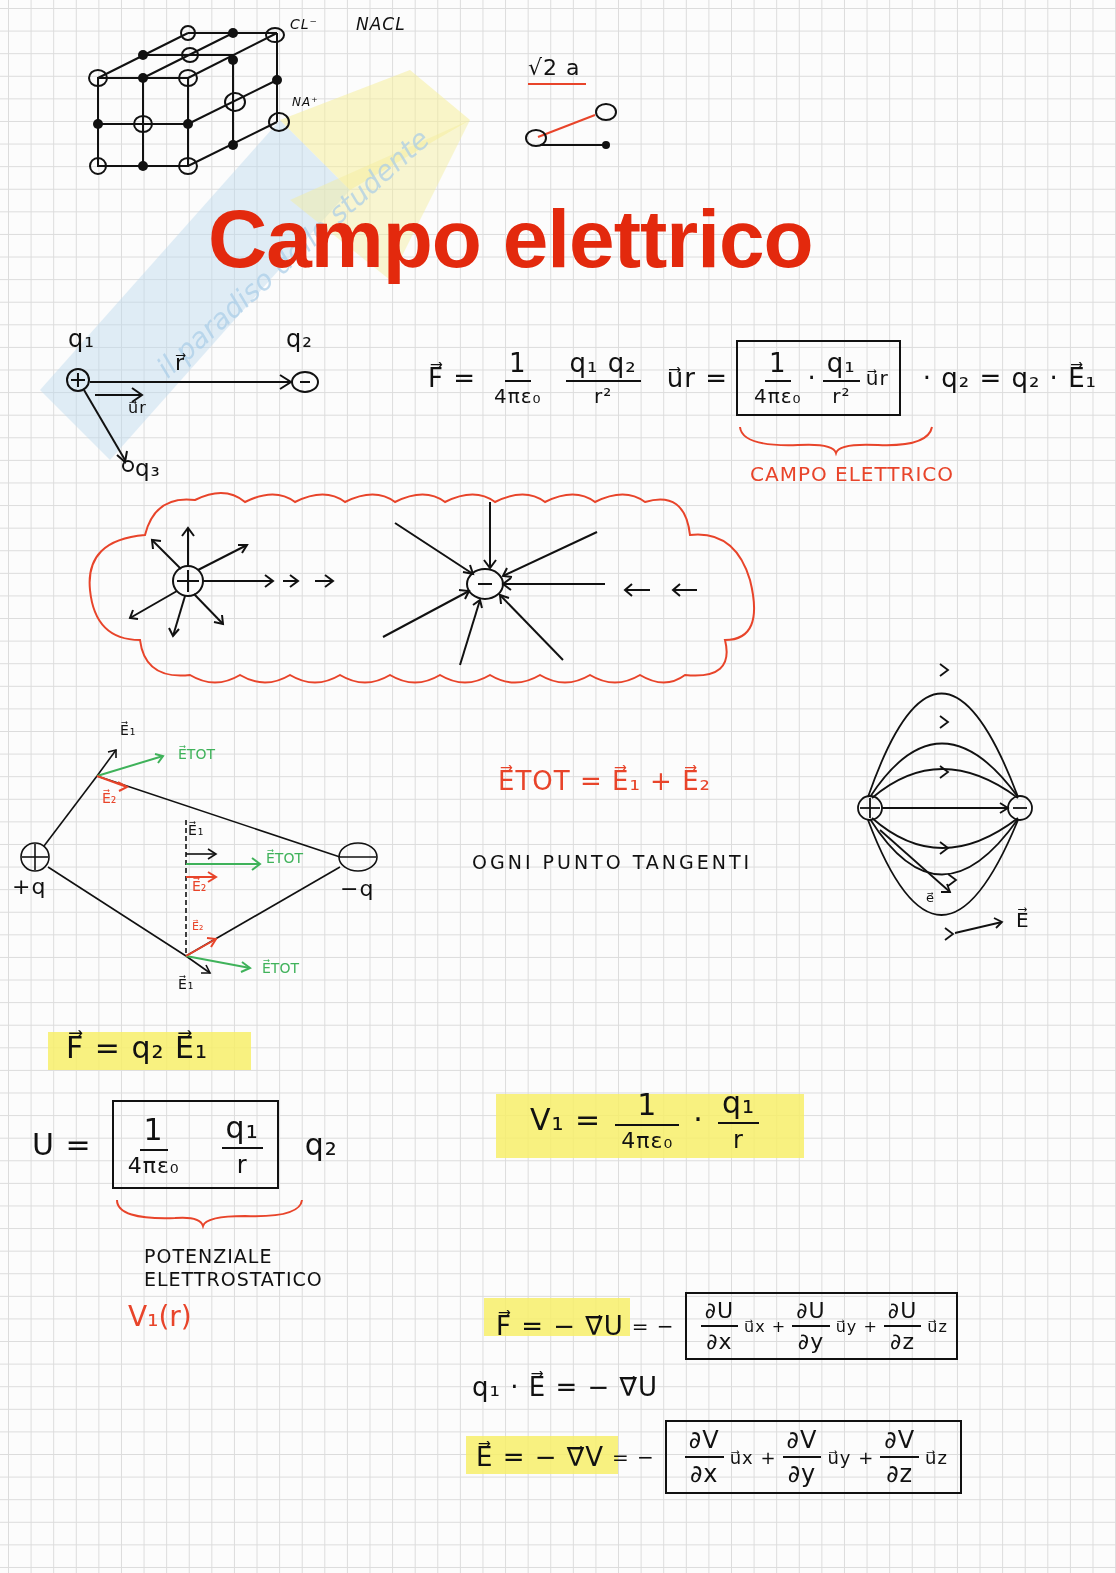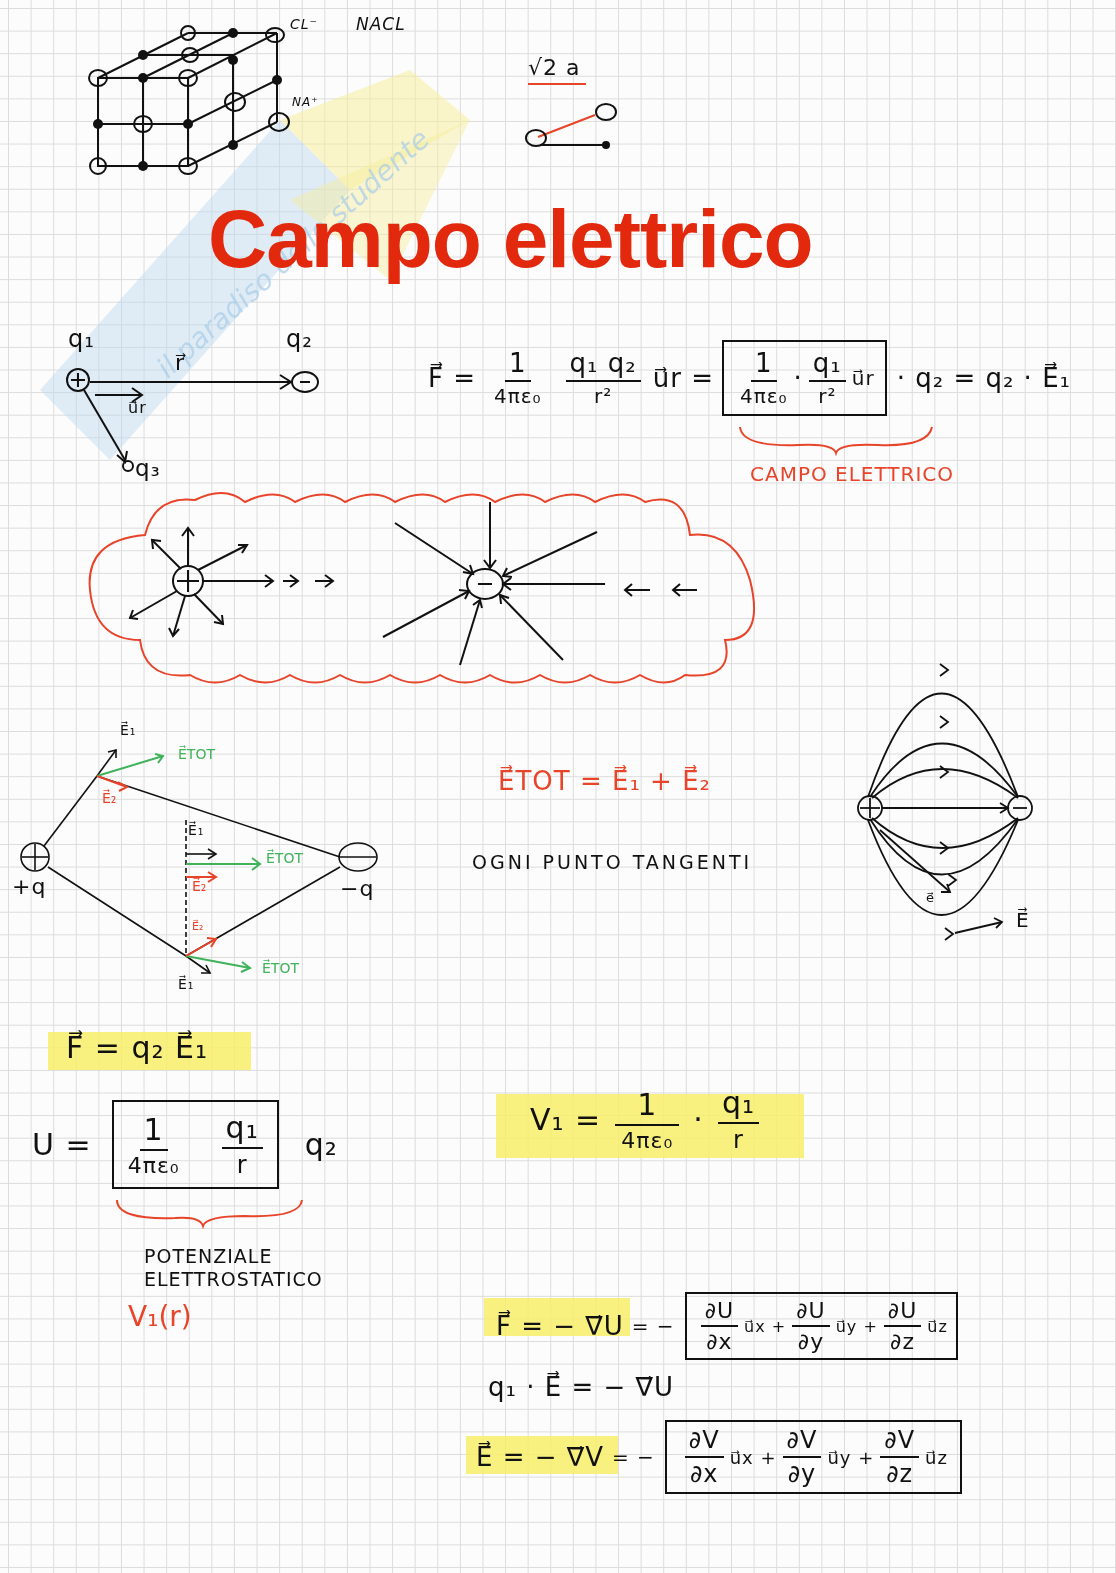--- a/index.html
+++ b/index.html
@@ -135,34 +135,34 @@
 <div class="eq hand" style="left:428px;top:340px;">
   <span>F⃗ =</span>
   <span class="frac" style="margin-left:18px;">
       <span class="num">1</span>
       <span class="den small">4πε₀</span>
     </span>
   <span class="frac" style="margin-left:18px;justify-content:space-between;">
       <span class="num">q₁ q₂</span>
       <span class="den small">r²</span>
     </span>
-  <span style="margin-left:6px;">u⃗r =</span>
+  <span style="margin-left:20px;">u⃗r =</span>
   <span class="bracket bl" style="margin-left:8px;">
     <span class="frac">
         <span class="num">1</span>
         <span class="den small">4πε₀</span>
       </span>
     <span>·</span>
     <span class="frac">
         <span class="num">q₁</span>
         <span class="den small">r²</span>
       </span>
     <span style="font-size:20px;">u⃗r</span>
   </span>
-  <span style="margin-left:10px;">· q₂ = q₂ · E⃗₁</span>
+  <span style="margin-left:22px;">· q₂ = q₂ · E⃗₁</span>
 </div>
 <svg class="abs" style="left:738px;top:425px;" width="200" height="30">
   <path d="M2,2 Q4,22 60,20 Q95,18 98,28 Q101,18 140,20 Q190,22 194,2" stroke="#e8442a" stroke-width="2" fill="none"></path>
 </svg>
 <span class="abs red" style="left:750px;top:462px;font-size:20px;letter-spacing:1px;">CAMPO ELETTRICO</span>
 
 <div class="abs" style="left:85px;top:490px;width:680px;height:200px;">
   <svg width="680" height="200">
     <path d="M60,45 Q70,5 110,10 Q140,-5 160,12 Q190,-3 210,12 Q240,-3 260,12 Q290,-3 310,12 Q340,-3 360,12 Q390,-3 410,12 Q440,-3 460,12 Q490,-3 510,12 Q540,-3 560,12 Q600,0 605,45 Q650,40 665,90 Q680,150 640,150 Q650,190 600,185 Q580,200 555,185 Q530,200 505,185 Q480,200 455,185 Q430,200 405,185 Q380,200 355,185 Q330,200 305,185 Q280,200 255,185 Q230,200 205,185 Q180,200 155,185 Q130,200 105,185 Q60,190 55,150 Q10,150 5,100 Q0,50 60,45 Z" stroke="#e8442a" stroke-width="2" fill="none"></path>
     <g stroke="#111" stroke-width="2" fill="none">
@@ -356,21 +356,21 @@
       </span>
     <span style="font-size:16px;">u⃗y +</span>
     <span class="frac">
         <span class="num">∂U</span>
         <span class="den">∂z</span>
       </span>
     <span style="font-size:16px;">u⃗z</span>
   </span>
 </div>
 
-<span class="abs hand" style="left:488px;top:1372px;font-size:26px;">q₁ · E⃗ = − ∇⃗U</span>
+<span class="abs hand" style="left:472px;top:1372px;font-size:26px;">q₁ · E⃗ = − ∇⃗U</span>
 
 <div class="hl" style="left:466px;top:1436px;width:152px;height:38px;"></div>
 <div class="eq hand" style="left:476px;top:1420px;font-size:26px;">
   <span>E⃗ = − ∇⃗V</span>
   <span style="margin-left:8px;font-size:20px;">= −</span>
   <span class="bracket bl" style="margin-left:10px;padding:4px 12px;font-size:24px;">
     <span class="frac">
         <span class="num">∂V</span>
         <span class="den">∂x</span>
       </span>

